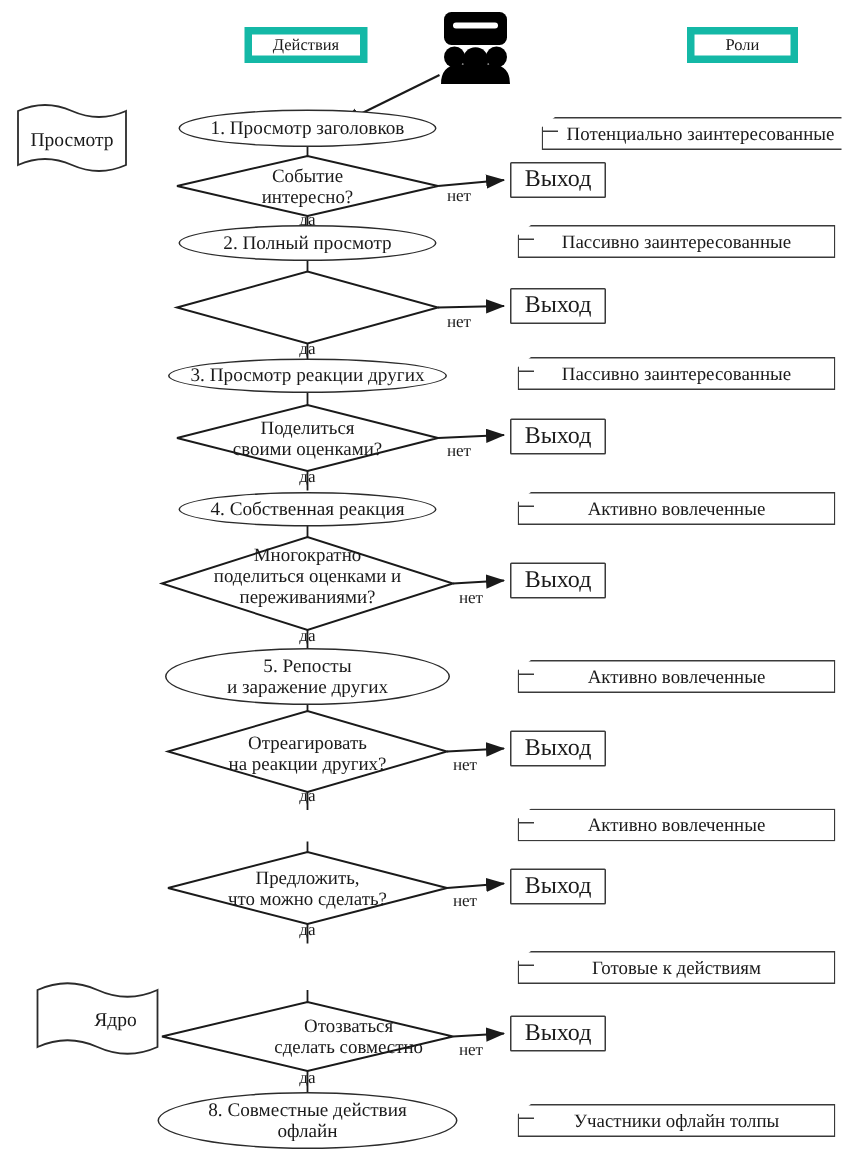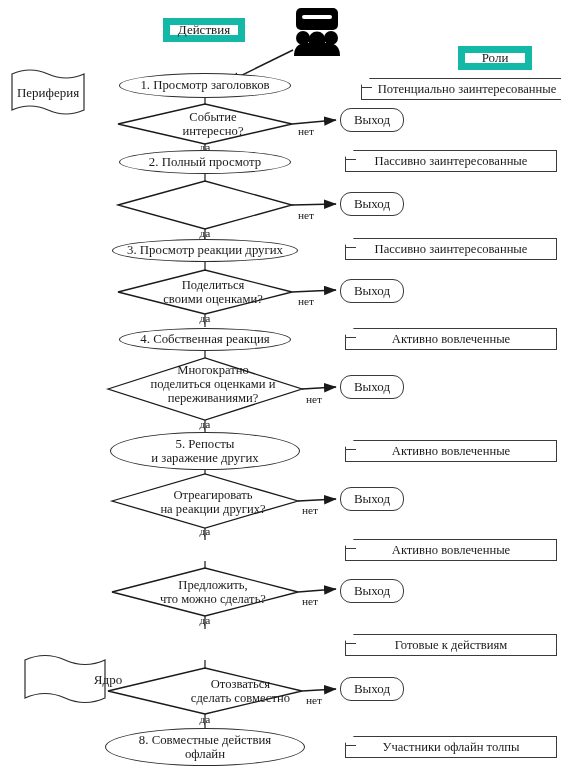--- a/index.html
+++ b/index.html
@@ -11,23 +11,23 @@
     position:relative;
     overflow:hidden;
   }
   #stage{position:absolute;left:0;top:0;width:561px;height:777px;}
   svg.layer{position:absolute;left:0;top:0;width:561px;height:777px;pointer-events:none;}
 
   .node{position:absolute;box-sizing:border-box;display:flex;align-items:center;justify-content:center;text-align:center;}
 
   
   .hdr{
-    border:7px solid #14b8a6;
+    border:5px solid #14b8a6;
     background:#fff;
-    font-size:13px;
+    font-size:11px;
     line-height:1.15;
   }
 
   
   .role{
     border:1px solid #3a3a3a;
     background:#fff;
     font-size:12.6px;
     line-height:1.15;
     clip-path:polygon(9px 0, 100% 0, 100% 100%, 0 100%, 0 7px);
@@ -44,34 +44,33 @@
     border-radius:50%;
     background:#fff;
     font-size:12.8px;
     line-height:1.12;
     padding:0 6px;
   }
 
   
   .exit{
     border:1.3px solid #3a3a3a;
-    border-radius:11px;
+    border-radius:1px;
     background:#fff;
-    font-size:13px;
+    font-size:16px;
   }
 
   
   .dec-label{
     position:absolute;
     text-align:center;
     font-size:12.6px;
     line-height:1.12;
     display:flex;align-items:center;justify-content:center;
     white-space:pre-line;
-    margin-left:8px;
   }
 
   
   .edge-lbl{
     position:absolute;
     font-size:11.4px;
     line-height:1;
     text-align:center;
   }
 
@@ -143,28 +142,28 @@
 
     <path d="M108 691 L205 668 L302 691 L205 714 z" fill="#fff" stroke="#1a1a1a" stroke-width="1.3"></path>
     <line x1="205" y1="660" x2="205" y2="668" stroke="#1a1a1a" stroke-width="1.2"></line>
     <line x1="302" y1="691" x2="336" y2="689" stroke="#1a1a1a" stroke-width="1.5" marker-end="url(#ah)"></line>
     <line x1="205" y1="714" x2="205" y2="729" stroke="#1a1a1a" stroke-width="1.2"></line>
   </svg>
 
   <div class="node hdr" style="left:163px;top:18px;width:82px;height:24px;">
     <span>Действия</span>
   </div>
-  <div class="node hdr" style="left:458px;top:18px;width:74px;height:24px;margin-top:28px;">
+  <div class="node hdr" style="left:458px;top:18px;width:74px;height:24px;">
     <span>Роли</span>
   </div>
 
   <div class="banner-lbl" style="left:12px;top:76px;width:72px;height:34px;">
-    <span>Периферия</span>
-  </div>
-  <div class="banner-lbl" style="left:40px;top:662px;width:80px;height:36px;padding-left:28px;">
+    <span>Просмотр</span>
+  </div>
+  <div class="banner-lbl" style="left:9px;top:662px;width:80px;height:36px;padding-left:28px;">
     <span>Ядро</span>
   </div>
 
   <div class="node ellipse" style="left:119px;top:73px;width:172px;height:25px;">
     <span>1. Просмотр заголовков</span>
   </div>
   <div class="dec-label" style="left:150px;top:106px;width:110px;height:36px;">
     <span>Событие
 интересно?</span>
   </div>

